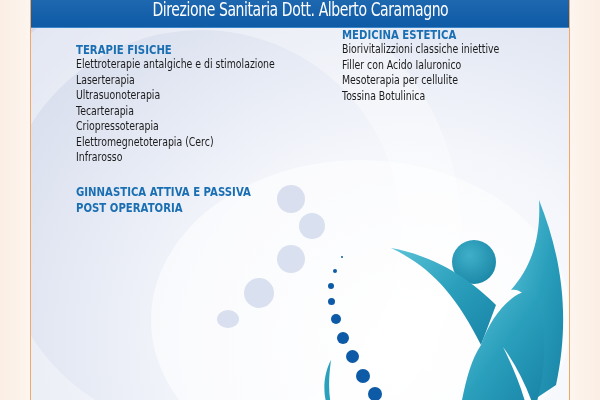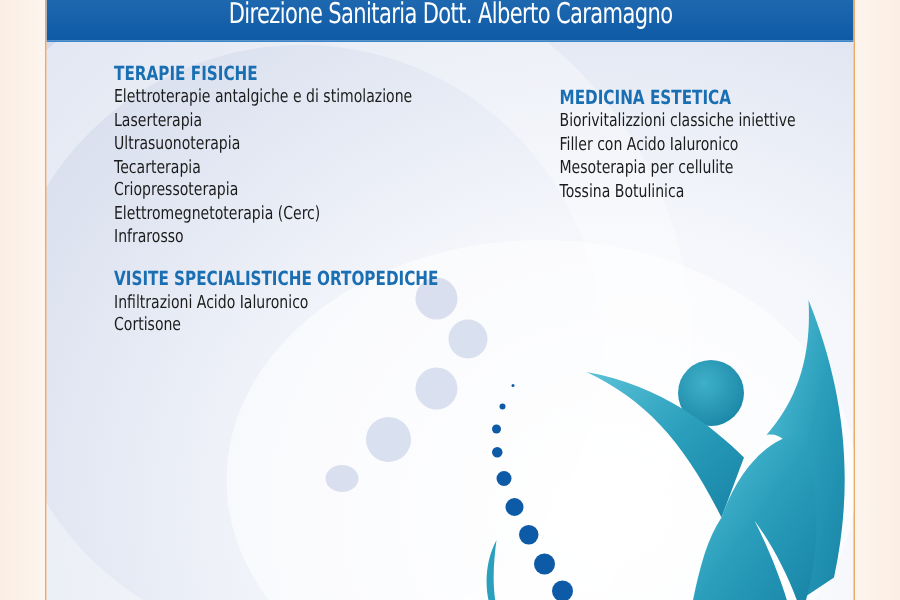--- a/index.html
+++ b/index.html
@@ -72,21 +72,21 @@
     .bg-dot {
       position: absolute;
       border-radius: 50%;
       background: rgba(190, 200, 225, 0.55);
     }
     .col {
       position: absolute;
       z-index: 3;
     }
     .col-left { left: 45px; top: 42px; width: 260px; }
-    .col-right { left: 311px; top: 58px; width: 220px; margin-left: 31px; }
+    .col-right { left: 311px; top: 27px; width: 220px; }
     .section { margin-bottom: 13px; }
     .section-title {
       color: #1a6fb3;
       font-family: "DejaVu Sans", sans-serif;
       font-size: 13px;
       line-height: 15px;
       font-weight: bold;
       transform-origin: left;
       transform: scaleX(0.78);
       white-space: nowrap;
@@ -173,26 +173,25 @@
       <div class="section-title">TERAPIE FISICHE</div>
       <div class="item">Elettroterapie antalgiche e di stimolazione</div>
       <div class="item">Laserterapia</div>
       <div class="item">Ultrasuonoterapia</div>
       <div class="item">Tecarterapia</div>
       <div class="item">Criopressoterapia</div>
       <div class="item">Elettromegnetoterapia (Cerc)</div>
       <div class="item">Infrarosso</div>
     </div>
 
-
-    <div class="section">
-      <div class="section-title">VISITE SPECIALISTICHE ORTOPEDICHE</div>
-      <div class="item">Infiltrazioni Acido Ialuronico</div>
-      <div class="item">Cortisone</div>
+    <div class="section" style="margin-top:18px;margin-bottom:18px;">
+      <div class="section-title">GINNASTICA ATTIVA E PASSIVA</div>
+      <div class="section-title" style="margin-top:1px;">POST OPERATORIA</div>
     </div>
+
   </div>
 
   <div class="col col-right">
     <div class="section">
       <div class="section-title">MEDICINA ESTETICA</div>
       <div class="item">Biorivitalizzioni classiche iniettive</div>
       <div class="item">Filler con Acido Ialuronico</div>
       <div class="item">Mesoterapia per cellulite</div>
       <div class="item">Tossina Botulinica</div>
     </div>

